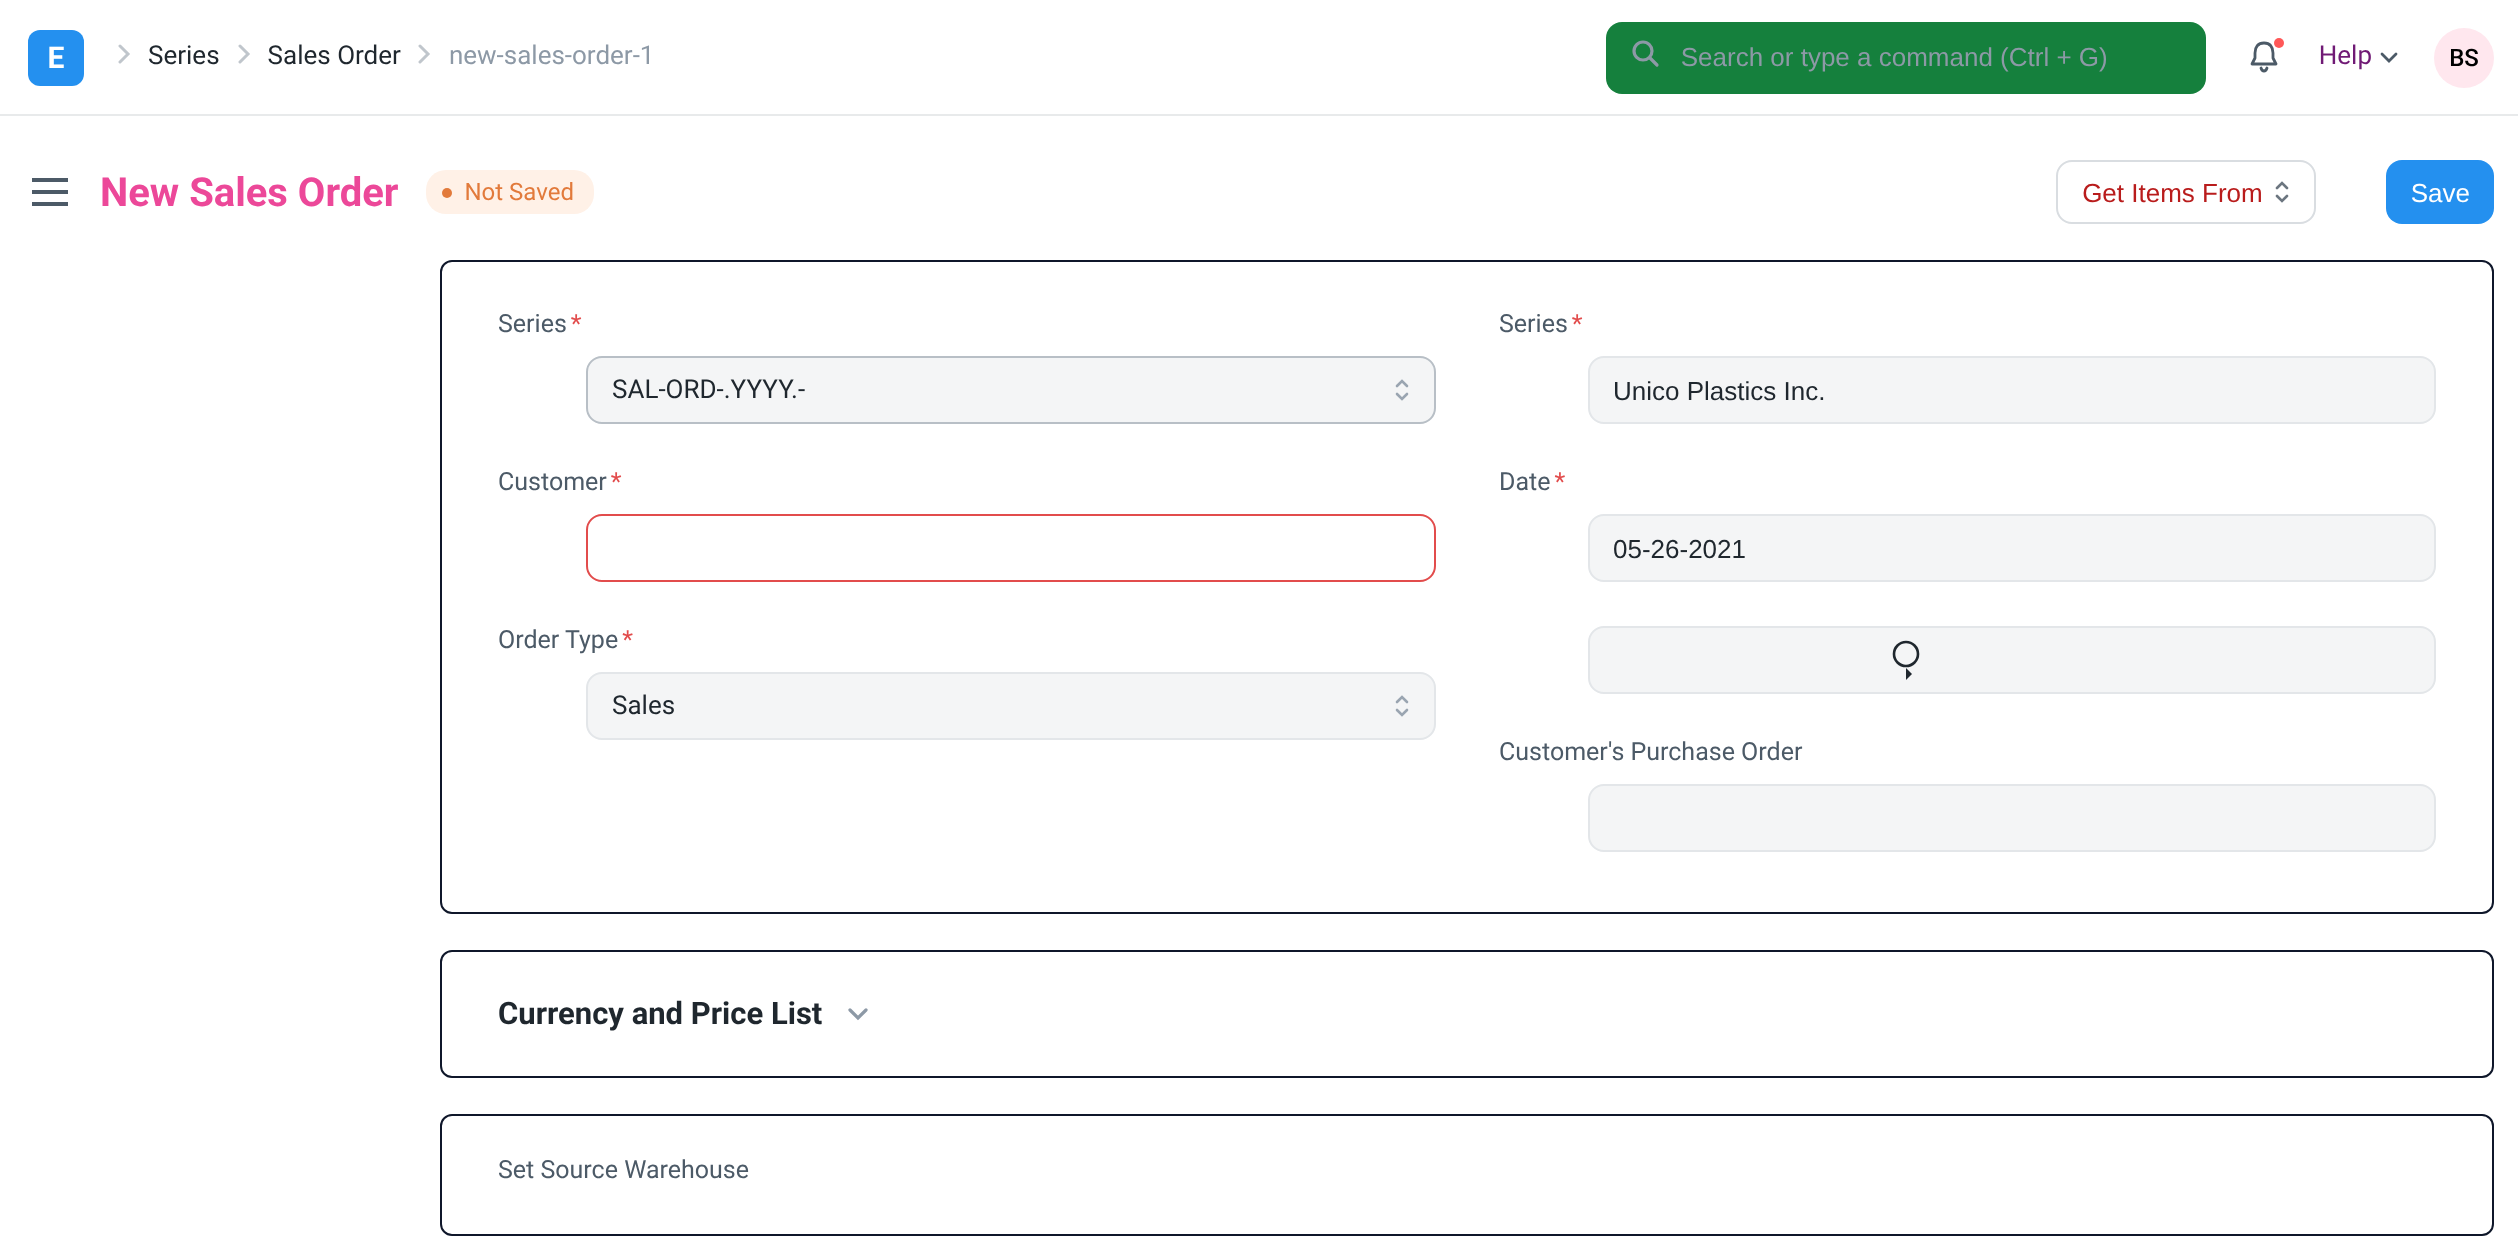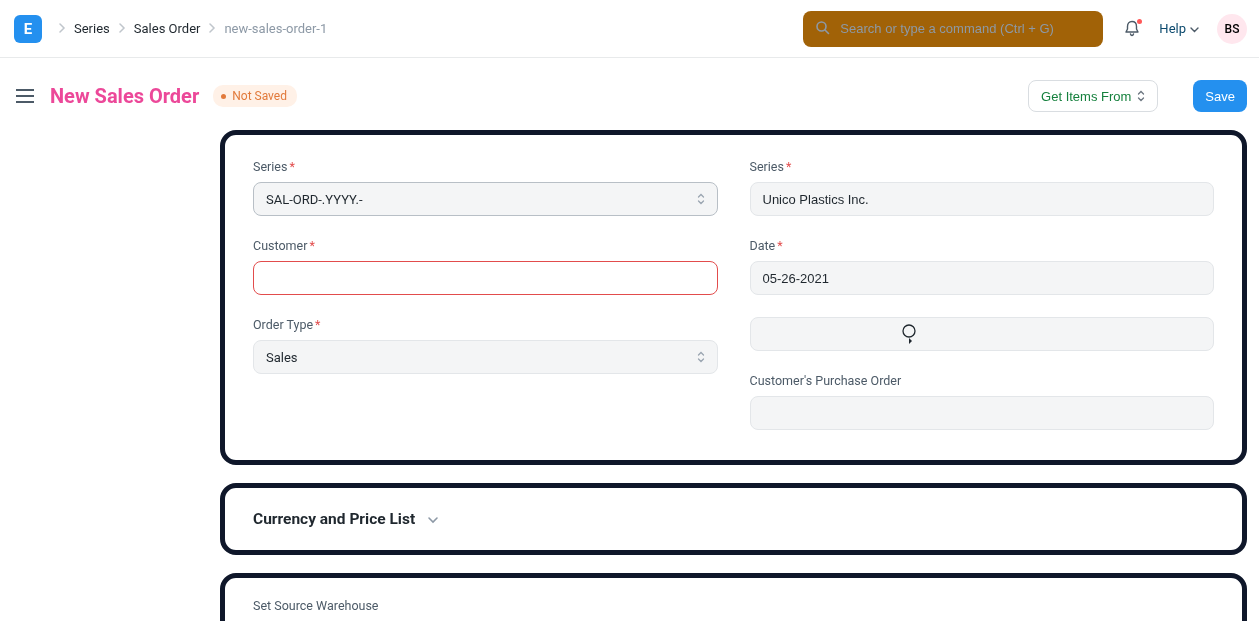--- a/index.html
+++ b/index.html
@@ -46,21 +46,21 @@
       color: #1f272e;
     }
     .breadcrumbs .crumb.muted {
       color: #8d99a6;
     }
     .breadcrumbs .sep {
       color: #c0c6cc;
     }
     .navbar-spacer { flex: 1; }
     .search-wrap {
-      background: #a16207;
+      background: #15803d;
       border-radius: 8px;
       height: 36px;
       display: flex;
       align-items: center;
       padding: 0 12px;
       width: 300px;
       color: #8d99a6;
       gap: 10px;
     }
     .search-wrap input {
@@ -95,21 +95,21 @@
       height: 5px;
       background: #ff5858;
       border-radius: 50%;
       top: -1px;
       right: -1px;
     }
     .help-link {
       display: flex;
       align-items: center;
       gap: 4px;
-      color: #0c4a6e;
+      color: #701a75;
       font-size: 13px;
       cursor: pointer;
     }
     .avatar {
       width: 30px;
       height: 30px;
       border-radius: 50%;
       background: #ffe7ee;
       color: #000000;
       display: flex;
@@ -168,34 +168,34 @@
       padding: 0 12px;
       font-size: 13px;
       display: flex;
       align-items: center;
       gap: 6px;
       border: none;
       cursor: pointer;
     }
     .btn-default {
       background: #fff;
-      color: #15803d;
+      color: #b91c1c;
       border: 1px solid #d9dde1;
     }
     .btn-primary {
       background: #2490ef;
       color: #fff;
     }
     
     .body-wrap {
       padding: 0 12px 40px 220px;
     }
     .card {
-      border: 5px solid #0f172a;
-      border-radius: 16px;
+      border: 1px solid #0f172a;
+      border-radius: 6px;
       margin-bottom: 18px;
       background: #fff;
     }
     .form-grid {
       display: grid;
       grid-template-columns: 1fr 1fr;
       gap: 18px 32px;
       padding: 24px 28px 30px;
     }
     .col { display: flex; flex-direction: column; gap: 22px; }
@@ -209,20 +209,21 @@
       height: 34px;
       border-radius: 8px;
       background: #f4f5f6;
       border: 1px solid #e3e6e9;
       padding: 0 12px;
       display: flex;
       align-items: center;
       font-size: 13px;
       color: #1f272e;
       position: relative;
+      margin-left: 44px;
     }
     .control input {
       border: none;
       background: transparent;
       width: 100%;
       height: 100%;
       outline: none;
       font-size: 13px;
       color: #1f272e;
     }

